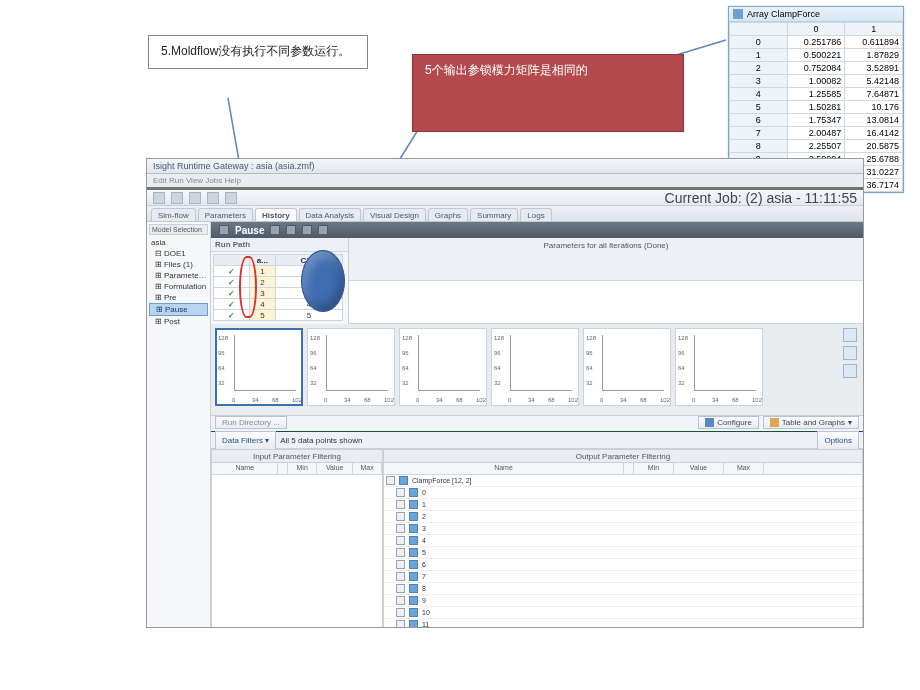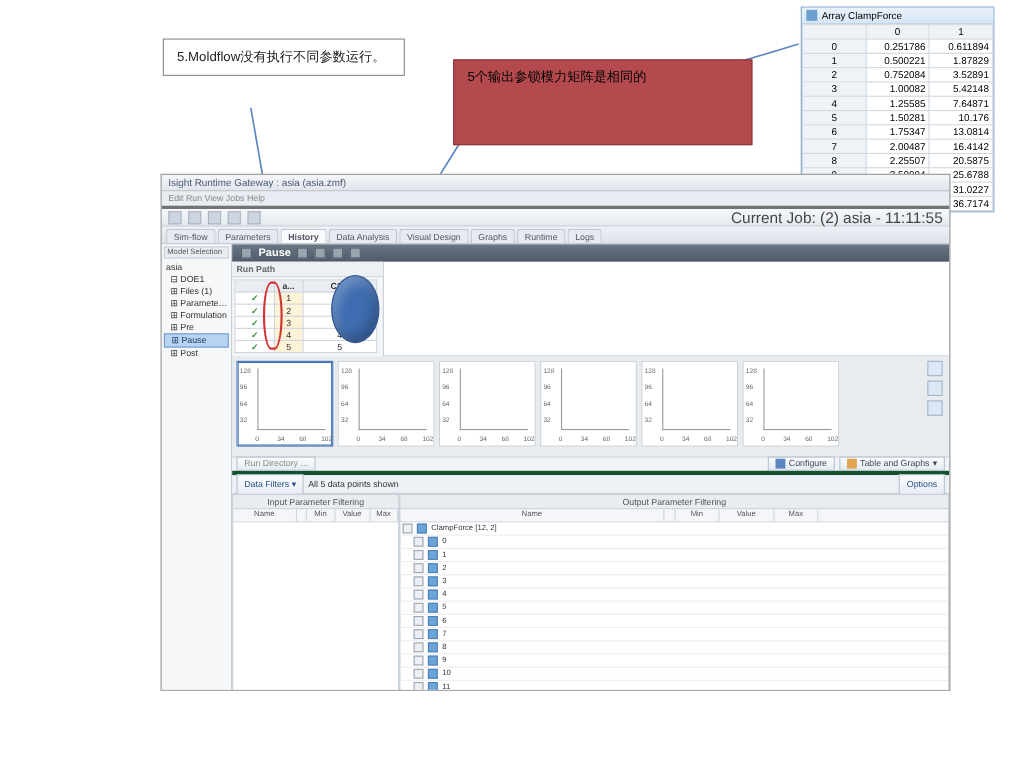--- a/index.html
+++ b/index.html
@@ -15,21 +15,21 @@
 
   
   .callout {
     position: absolute;
     padding: 8px 12px;
     font-size: 12px;
     line-height: 1.3;
     border: 1px solid #888;
   }
   .callout-white { background: #fff; color: #222; }
-  .callout-red   { background: #b44a4e; color: #000000; border-color: #8a3438; }
+  .callout-red   { background: #b44a4e; color: #ffffff; border-color: #8a3438; }
 
   
   .overlay-svg { position: absolute; top: 0; left: 0; width: 920px; height: 690px; pointer-events: none; }
 
   
   .array-table-window {
     position: absolute;
     right: 16px;
     top: 6px;
     width: 176px;
@@ -235,22 +235,22 @@
   .side-icons {
     width: 16px;
     display: flex; flex-direction: column; gap: 4px;
     margin-left: auto;
   }
   .side-icons .si {
     width: 14px; height: 14px; border: 1px solid #9fb4cb; background: #dce8f4;
   }
 
   .rundir-row {
-    height: 16px; background: #f1f3f6; border-bottom: 4px solid #14532d;
-    display: flex; align-items: flex-end; padding: 0 4px; gap: 4px; font-size: 8px;
+    height: 16px; background: #f1f3f6; border-bottom: 1px solid #14532d;
+    display: flex; align-items: flex-start; padding: 0 4px; gap: 4px; font-size: 8px;
   }
   .rundir-row .rd-btn {
     background: linear-gradient(#fbfcfe,#e6ecf2);
     border: 1px solid #b7c3d0;
     padding: 1px 6px; color: #888;
   }
   .rundir-row .spacer { flex: 1; }
   .cfg-btn {
     background: linear-gradient(#fbfcfe,#e6ecf2);
     border: 1px solid #b7c3d0;
@@ -272,21 +272,21 @@
   .filter-panels {
     flex: 1;
     display: flex;
     overflow: hidden;
   }
   .fp {
     border: 1px solid #c8cfd7;
     display: flex; flex-direction: column;
     overflow: hidden;
   }
-  .fp.left { width: 152px; }
+  .fp.left { width: 172px; }
   .fp.right { flex: 1; }
   .fp-title {
     background: #e9edf2; text-align: center; font-size: 8px; color: #555;
     border-bottom: 1px solid #c8cfd7; height: 13px; line-height: 13px;
   }
   .fp-head {
     display: flex; font-size: 7px; color: #555; background: #f4f6f9;
     border-bottom: 1px solid #d0d6de;
   }
   .fp-head div {
@@ -417,21 +417,21 @@
     <span class="tb-btn"></span>
     <span class="spacer">Current Job: (2) asia - 11:11:55</span>
   </div>
   <div class="tabbar" id="tabbar">
       <div class="tab">Sim-flow</div>
       <div class="tab">Parameters</div>
       <div class="tab active">History</div>
       <div class="tab">Data Analysis</div>
       <div class="tab">Visual Design</div>
       <div class="tab">Graphs</div>
-      <div class="tab">Runtime</div>
+      <div class="tab">Summary</div>
       <div class="tab">Logs</div>
     </div>
 
   <div class="app-body">
     <div class="sidebar">
       <div class="side-title">Model Selection</div>
       <div class="tree-item" style="padding-left:2px;">asia</div>
       <div id="tree">
           <div class="tree-item">⊟ DOE1</div>
           <div class="tree-item">⊞ Files (1)</div>
@@ -487,20 +487,21 @@
                   <td class="check">✓</td>
                   <td class="col1">5</td>
                   <td>5</td>
                 </tr>
               </tbody>
             </table>
           <div class="red-circle-ovl" style="left:28px; top:18px; width:18px; height:62px;"></div>
           <div class="blue-oval" style="left:90px; top:12px; width:44px; height:62px;"></div>
         </div>
         <div style="flex:1; display:flex; flex-direction:column;">
+          <div class="param-title-bar">Parameters for all Iterations (Done)</div>
           <div class="param-body"></div>
         </div>
       </div>
 
       <div class="thumbs-row" id="thumbs-row">
           <div class="thumb sel">
             <div class="axes"></div>
             <span class="ytick" style="top: 6px;">128</span>
             <span class="ytick" style="top: 21px;">96</span>
             <span class="ytick" style="top: 36px;">64</span>

